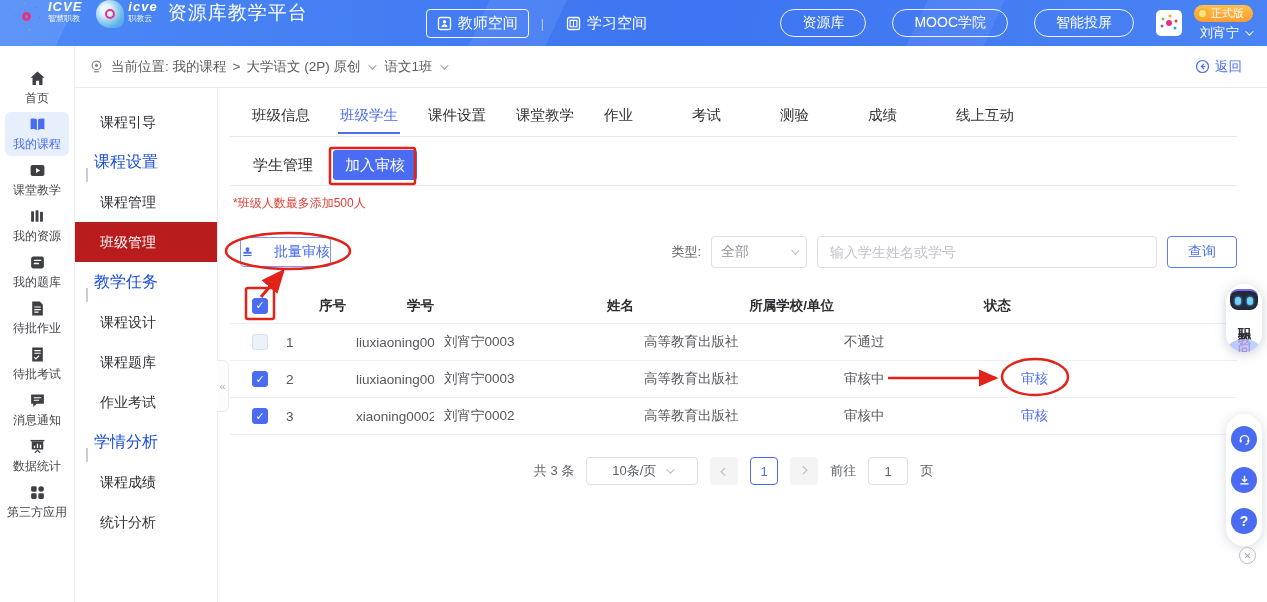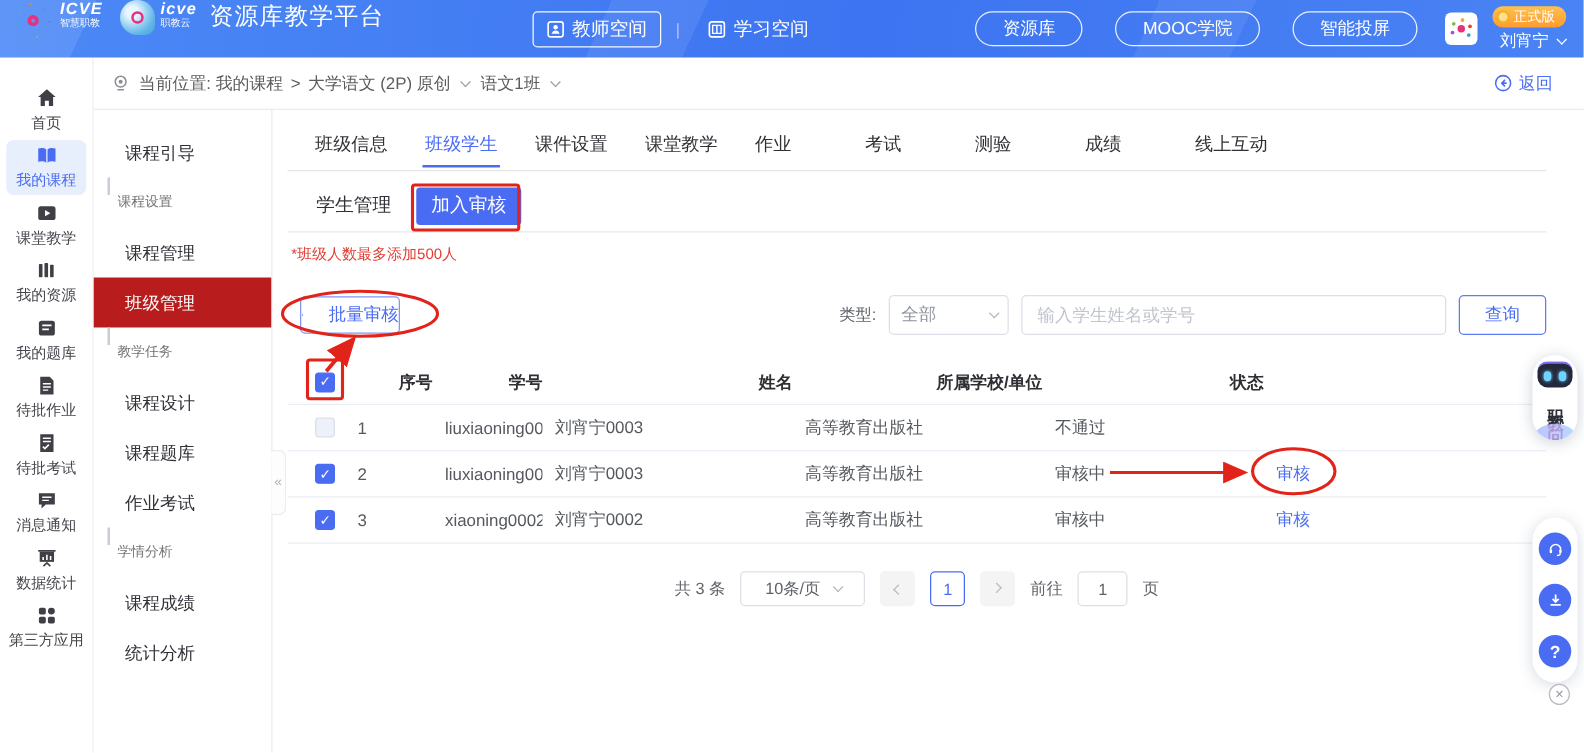--- a/index.html
+++ b/index.html
@@ -52,42 +52,42 @@
   .breadcrumb-bar{ height:42px; flex:none; display:flex; align-items:center; padding:0 25px 0 14px; border-bottom:1px solid #ebebeb; color:#5c5c5c; font-size:13.5px;}
   .breadcrumb-bar .pin{ color:#8a8d93; margin-right:7px; display:flex;}
   .crumb-caret{ color:#9a9da3; margin:0 10px 0 8px;}
   .crumb-sep{ margin:0 6px; color:#5c5c5c;}
   .back-link{ margin-left:auto; color:#4a6cf3; display:flex; align-items:center; gap:5px; cursor:pointer;}
 
   .work-row{ flex:1; display:flex; min-height:0;}
   .submenu{ width:143px; flex:none; border-right:1px solid #ececec; padding-top:14px; position:relative; }
   .sub-item{ height:40px; line-height:40px; padding-left:25px; font-size:14px; color:#303238; cursor:pointer; white-space:nowrap;}
   .sub-item.active{ background:#b91c1c; color:#fff; }
-  .sub-section{ height:40px; line-height:40px; padding-left:11px; font-size:11px; color:#737373; display:flex; align-items:flex-start; gap:6px; white-space:nowrap;}
+  .sub-section{ height:40px; line-height:40px; padding-left:11px; font-size:16px; color:#1d4ed8; display:flex; align-items:flex-end; gap:6px; white-space:nowrap;}
   .sub-section::before{ content:""; width:2px; height:14px; background:#c9ced6; }
   .collapse-tab{ position:absolute; right:-12px; top:272px; width:12px; height:52px; background:#fdfdfd; border:1px solid #ececec; border-left:none; border-radius:0 6px 6px 0; display:flex; align-items:center; justify-content:center; color:#aab0b8; font-size:11px; cursor:pointer;}
 
   .main-content{ flex:1; padding:12px 30px 0 12px; min-width:0;}
 
   
   .tabs{ display:flex; height:37px; padding-left:20px; border-bottom:1px solid #e6e6e6;}
   .tab{ width:88px; flex:none; font-size:14.5px; color:#2f3136; padding-top:6px; cursor:pointer;}
   .tab span{ display:inline-block; padding:0 2px 9px;}
   .tab.active span{ color:#4a6cf3; border-bottom:2px solid #4a6cf3; padding-bottom:7px;}
 
   
   .subtabs{ display:flex; align-items:center; gap:24px; margin-top:13px; padding-left:23px; padding-bottom:5px; border-bottom:1px solid #e9e9e9;}
   .subtab{ width:56px; font-size:15px; color:#2f3136; cursor:pointer; height:30px; line-height:30px; white-space:nowrap;}
   .subtab.active{ background:#4a6cf3; color:#fff; text-align:center; border-radius:3px; padding:0 12px; width:auto; min-width:56px;}
 
   .notice{ margin-top:9px; padding-left:3px; font-size:12px; color:#e23c32; height:16px;}
 
   
   .toolbar{ margin-top:26px; display:flex; align-items:center; height:30px;}
-  .batch-btn{ margin-left:10px; width:80px; height:30px; border:1px solid #7e95f3; border-radius:4px; background:#fff; color:#4a6cf3; font-size:14px; display:flex; align-items:center; justify-content:center; gap:20px; cursor:pointer; white-space:nowrap;}
+  .batch-btn{ margin-left:10px; width:91px; height:30px; border:1px solid #7e95f3; border-radius:4px; background:#fff; color:#4a6cf3; font-size:14px; display:flex; align-items:center; justify-content:center; gap:20px; cursor:pointer; white-space:nowrap;}
   .toolbar-right{ margin-left:auto; display:flex; align-items:center; gap:10px;}
   .type-label{ color:#5f6368; font-size:13px;}
   .select-box{ width:96px; height:32px; border:1px solid #dcdfe6; border-radius:4px; display:flex; align-items:center; padding:0 9px; color:#8f949c; font-size:14px; background:#fff; cursor:pointer;}
   .select-box .caret{ margin-left:auto; color:#b3b7bf;}
   .search-input{ width:340px; height:32px; border:1px solid #dcdfe6; border-radius:4px; padding:0 12px; font-size:14px; color:#333; outline:none; font-family:inherit;}
   .search-input::placeholder{ color:#c0c4cc;}
   .query-btn{ width:70px; height:32px; border:1px solid #5d7cf4; border-radius:4px; background:#fff; color:#4a6cf3; font-size:14px; cursor:pointer; font-family:inherit;}
 
   
   .table{ margin-top:21px; }
@@ -95,21 +95,21 @@
   .t-head{ height:36px; font-weight:bold; color:#2d2f33; font-size:13.5px;text-align:right;}
   .t-body-row{ height:37px; color:#55585e; font-size:13.5px;}
   .t-cell{ padding-left:10px; overflow:hidden; white-space:nowrap;}
   .cbx{ width:16px; height:16px; margin-left:22px; border-radius:3px; background:#edf1f9; border:1px solid #dcdfe6; cursor:pointer; position:relative;}
   .cbx.checked{ background:#4a6cf3; border-color:#4a6cf3;}
   .cbx.checked::after{ content:"✓"; position:absolute; left:2.5px; top:0.5px; color:#fff; font-size:11px;}
   .action-link{ color:#4a6cf3; cursor:pointer;}
 
   
   .pagination{ margin-top:22px; display:flex; align-items:center; justify-content:center; gap:12px; color:#5f6368; font-size:13px; height:28px;}
-  .page-size{ width:100px; height:28px; border:1px solid #dcdfe6; border-radius:4px; display:flex; align-items:center; justify-content:center; gap:10px; color:#5f6368; cursor:pointer; background:#fff;}
+  .page-size{ width:112px; height:28px; border:1px solid #dcdfe6; border-radius:4px; display:flex; align-items:center; justify-content:center; gap:10px; color:#5f6368; cursor:pointer; background:#fff;}
   .page-size .caret{ color:#b3b7bf;}
   .pg-btn{ width:28px; height:28px; background:#f4f4f5; border-radius:4px; display:flex; align-items:center; justify-content:center; color:#b8bcc3; cursor:pointer; border:none;}
   .pg-btn .caret{ transform:rotate(135deg) translateY(-1px);}
   .pg-btn.next .caret{ transform:rotate(-45deg) translateY(-1px);}
   .pg-num{ width:28px; height:28px; background:#fff; border:1px solid #4a6cf3; border-radius:4px; color:#4a6cf3; display:flex; align-items:center; justify-content:center; cursor:pointer;}
   .goto-input{ width:40px; height:28px; border:1px solid #dcdfe6; border-radius:4px; text-align:center; font-size:13px; color:#5f6368; outline:none; font-family:inherit;}
 
   
   .ai-widget{ position:absolute; right:5px; top:284px; width:36px; background:#fff; border-radius:18px; box-shadow:0 2px 12px rgba(70,85,120,.28); display:flex; flex-direction:column; align-items:center; padding-top:5px; z-index:60; overflow:hidden; cursor:pointer;}
   .robot{ width:28px; height:21px; background:#23283a; border-radius:8px; position:relative; border-top:2px solid #7a6cf0;}

